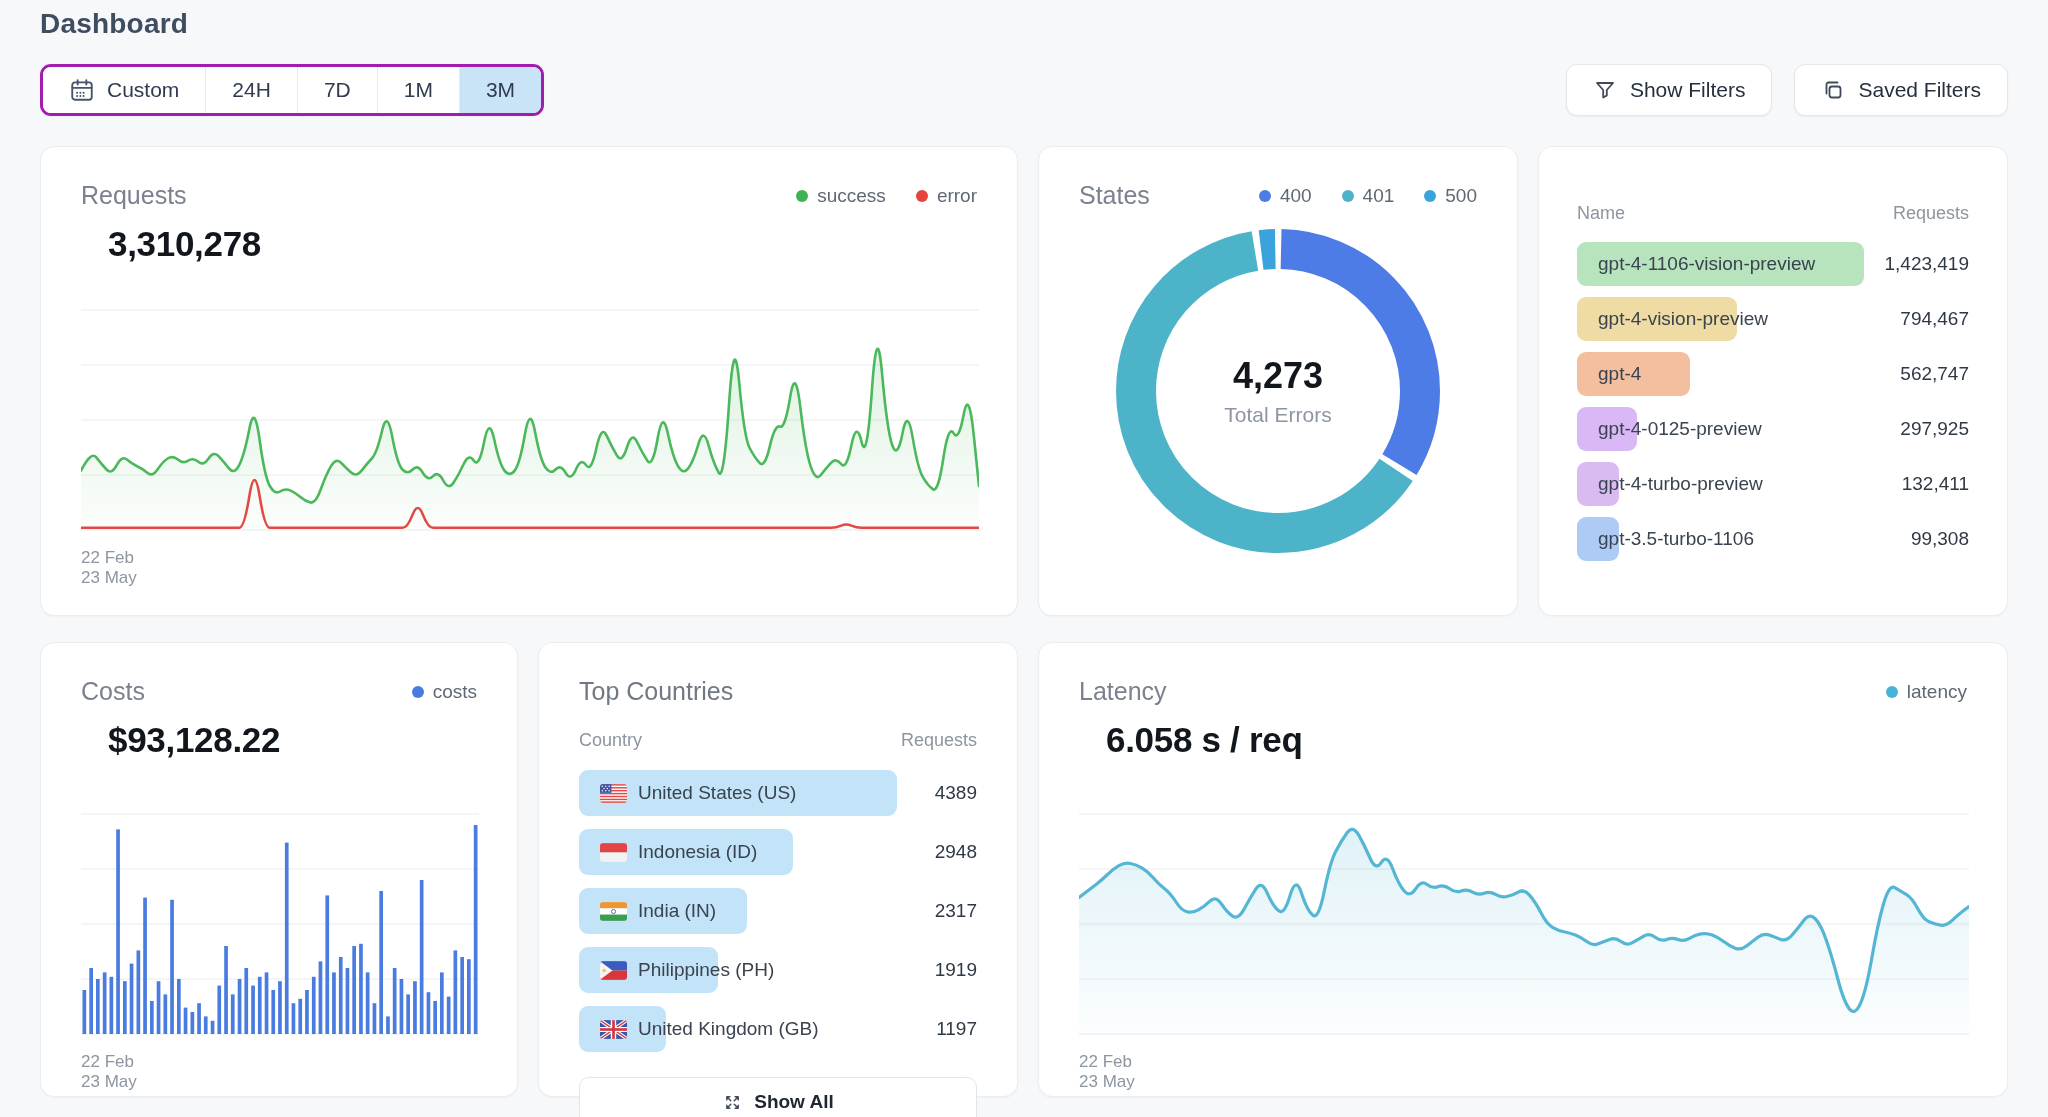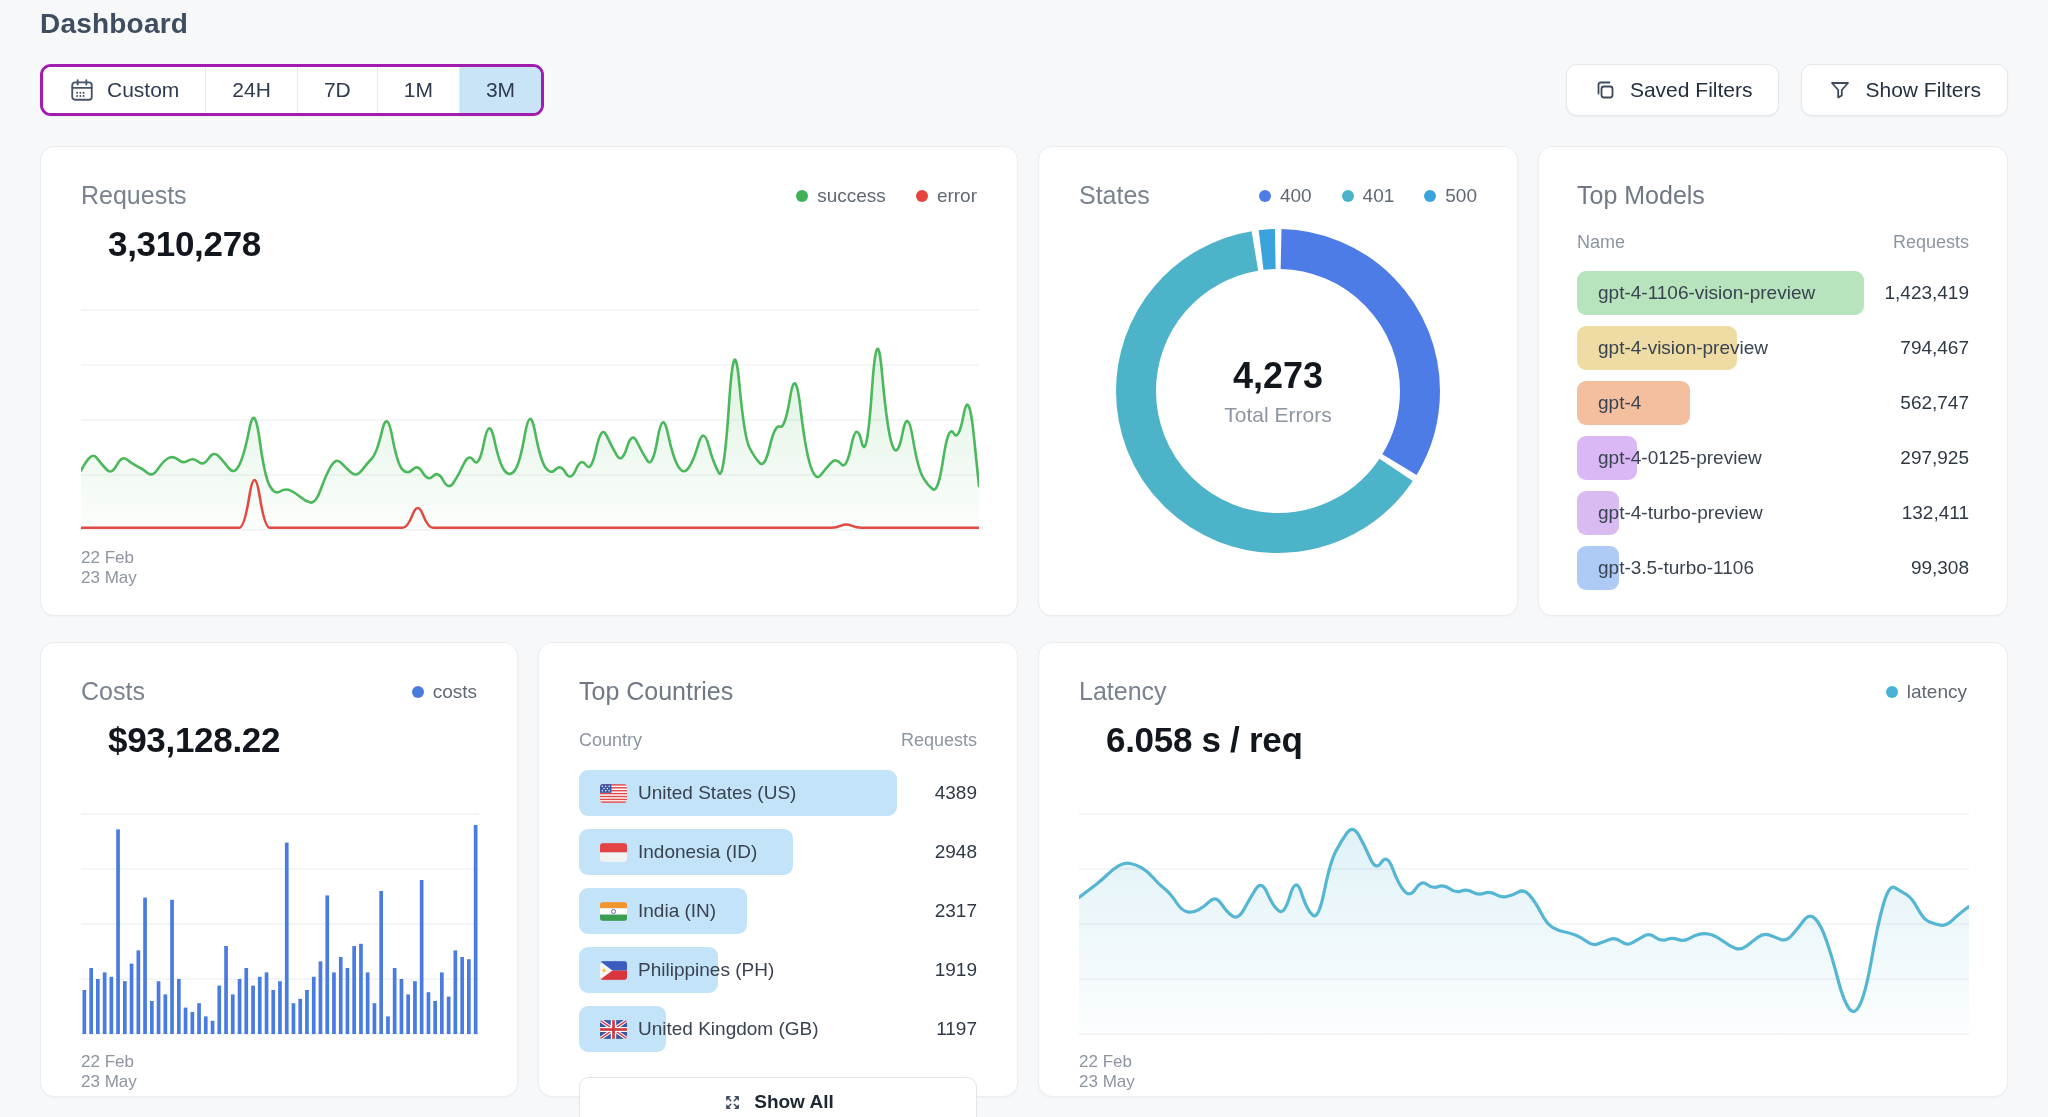--- a/index.html
+++ b/index.html
@@ -108,34 +108,34 @@
         <button class="seg-btn">
           <span>1M</span>
         </button>
         <button class="seg-btn active">
           <span>3M</span>
         </button>
       </div>
     <div class="toolbar-right">
       <button class="tbtn">
         <span class="icon">
+          <svg width="24" height="24" viewBox="0 0 24 24" fill="none" stroke="#3e4a5b" stroke-width="1.8" stroke-linejoin="round" stroke-linecap="round">
+              <path d="M4 5h16l-6.2 7v5.4L10.2 19.6V12L4 5z"></path>
+            </svg>
+        </span>
+        <span>Show Filters</span>
+      </button>
+      <button class="tbtn">
+        <span class="icon">
           <svg width="24" height="24" viewBox="0 0 24 24" fill="none" stroke="#3e4a5b" stroke-width="1.8" stroke-linecap="round" stroke-linejoin="round">
               <rect x="8.5" y="8.5" width="11" height="11" rx="2.5"></rect>
               <path d="M5.5 15.5v-9a2 2 0 0 1 2-2h9"></path>
             </svg>
         </span>
         <span>Saved Filters</span>
-      </button>
-      <button class="tbtn">
-        <span class="icon">
-          <svg width="24" height="24" viewBox="0 0 24 24" fill="none" stroke="#3e4a5b" stroke-width="1.8" stroke-linejoin="round" stroke-linecap="round">
-              <path d="M4 5h16l-6.2 7v5.4L10.2 19.6V12L4 5z"></path>
-            </svg>
-        </span>
-        <span>Show Filters</span>
       </button>
     </div>
   </div>
 
   <div class="row row1">
 
     <section class="card card-requests">
       <div class="card-head">
         <div class="card-title">Requests</div>
         <div class="legend">
@@ -199,21 +199,20 @@
             <circle cx="165" cy="165" r="142" fill="none" stroke="#3ba3dc" stroke-width="40" stroke-dasharray="14.22 892.21" stroke-dashoffset="-874.87" transform="rotate(-90 165 165)"></circle>
           </svg>
         <div class="donut-center">
           <div class="donut-val">4,273</div>
           <div class="donut-sub">Total Errors</div>
         </div>
       </div>
     </section>
 
     <section class="card card-models">
-      <div class="card-title">Top Models</div>
       <div class="cols">
         <span>Name</span>
         <span>Requests</span>
       </div>
       <div class="tlist" id="modelRows">
           <div class="trow">
             <div class="trow-left">
               <span class="trow-pill" style="background: rgb(183, 227, 189); width: 100%;"></span>
               <span class="trow-label">gpt-4-1106-vision-preview</span>
             </div>

